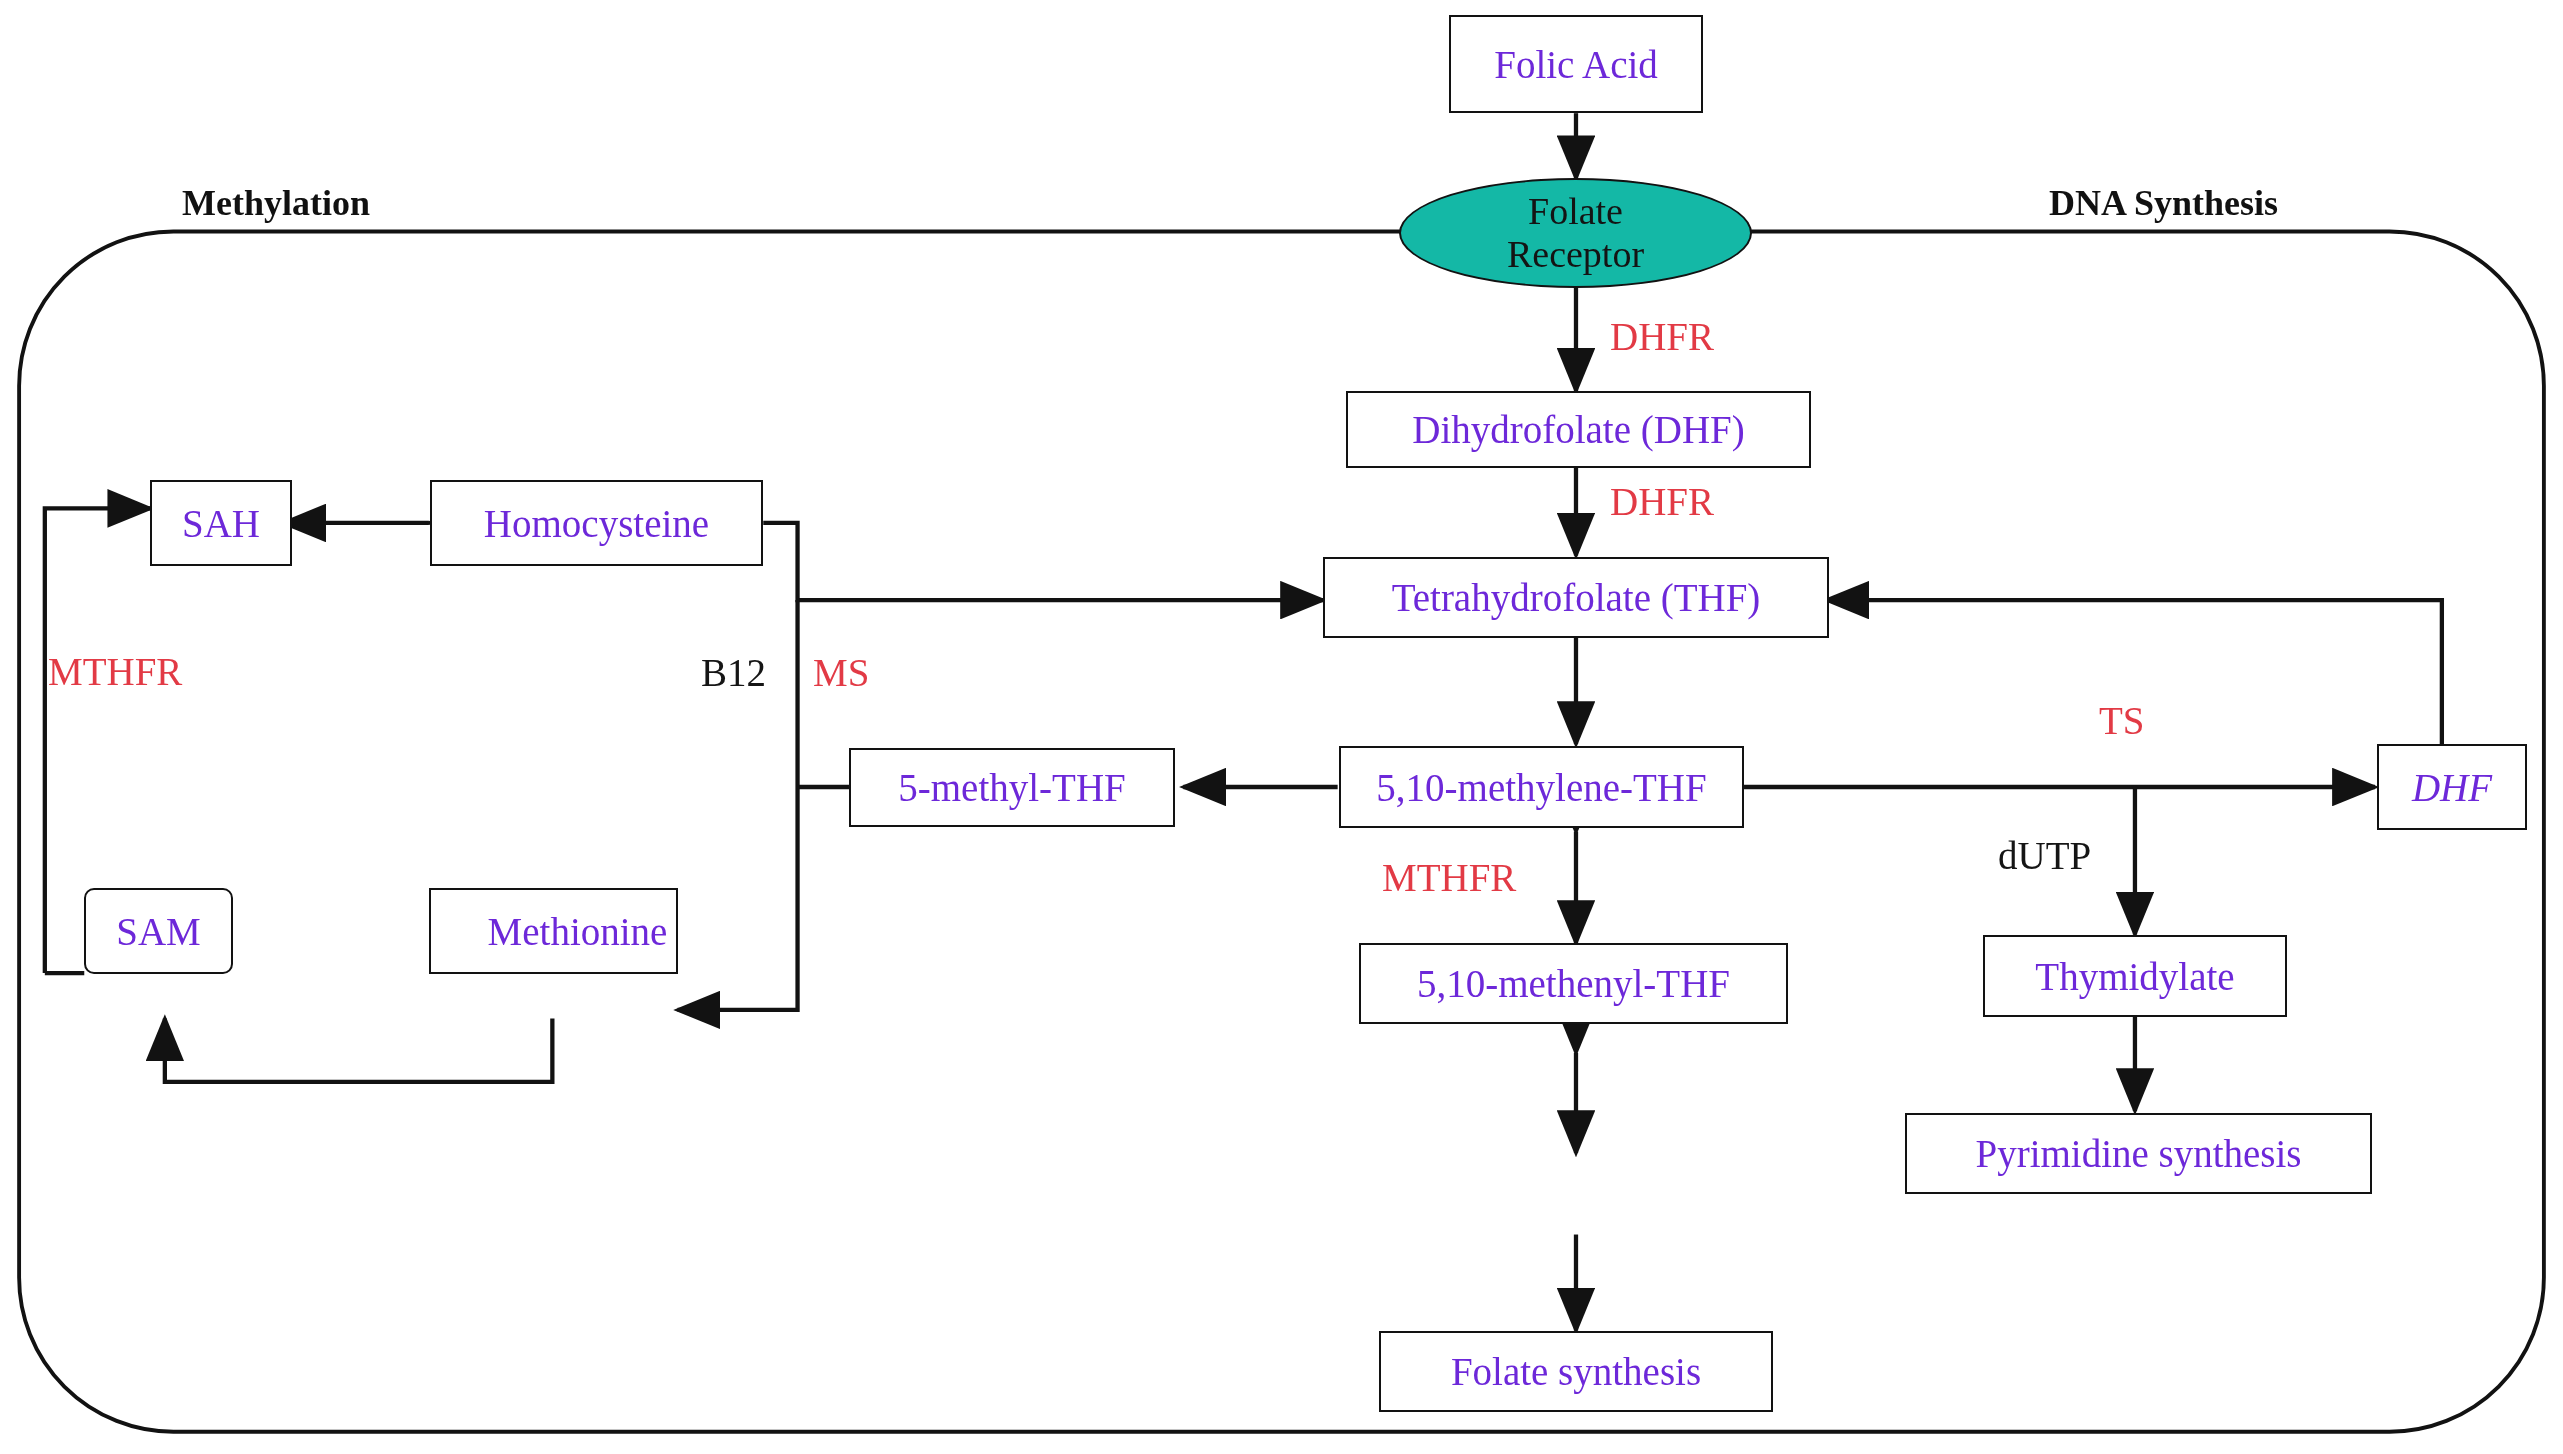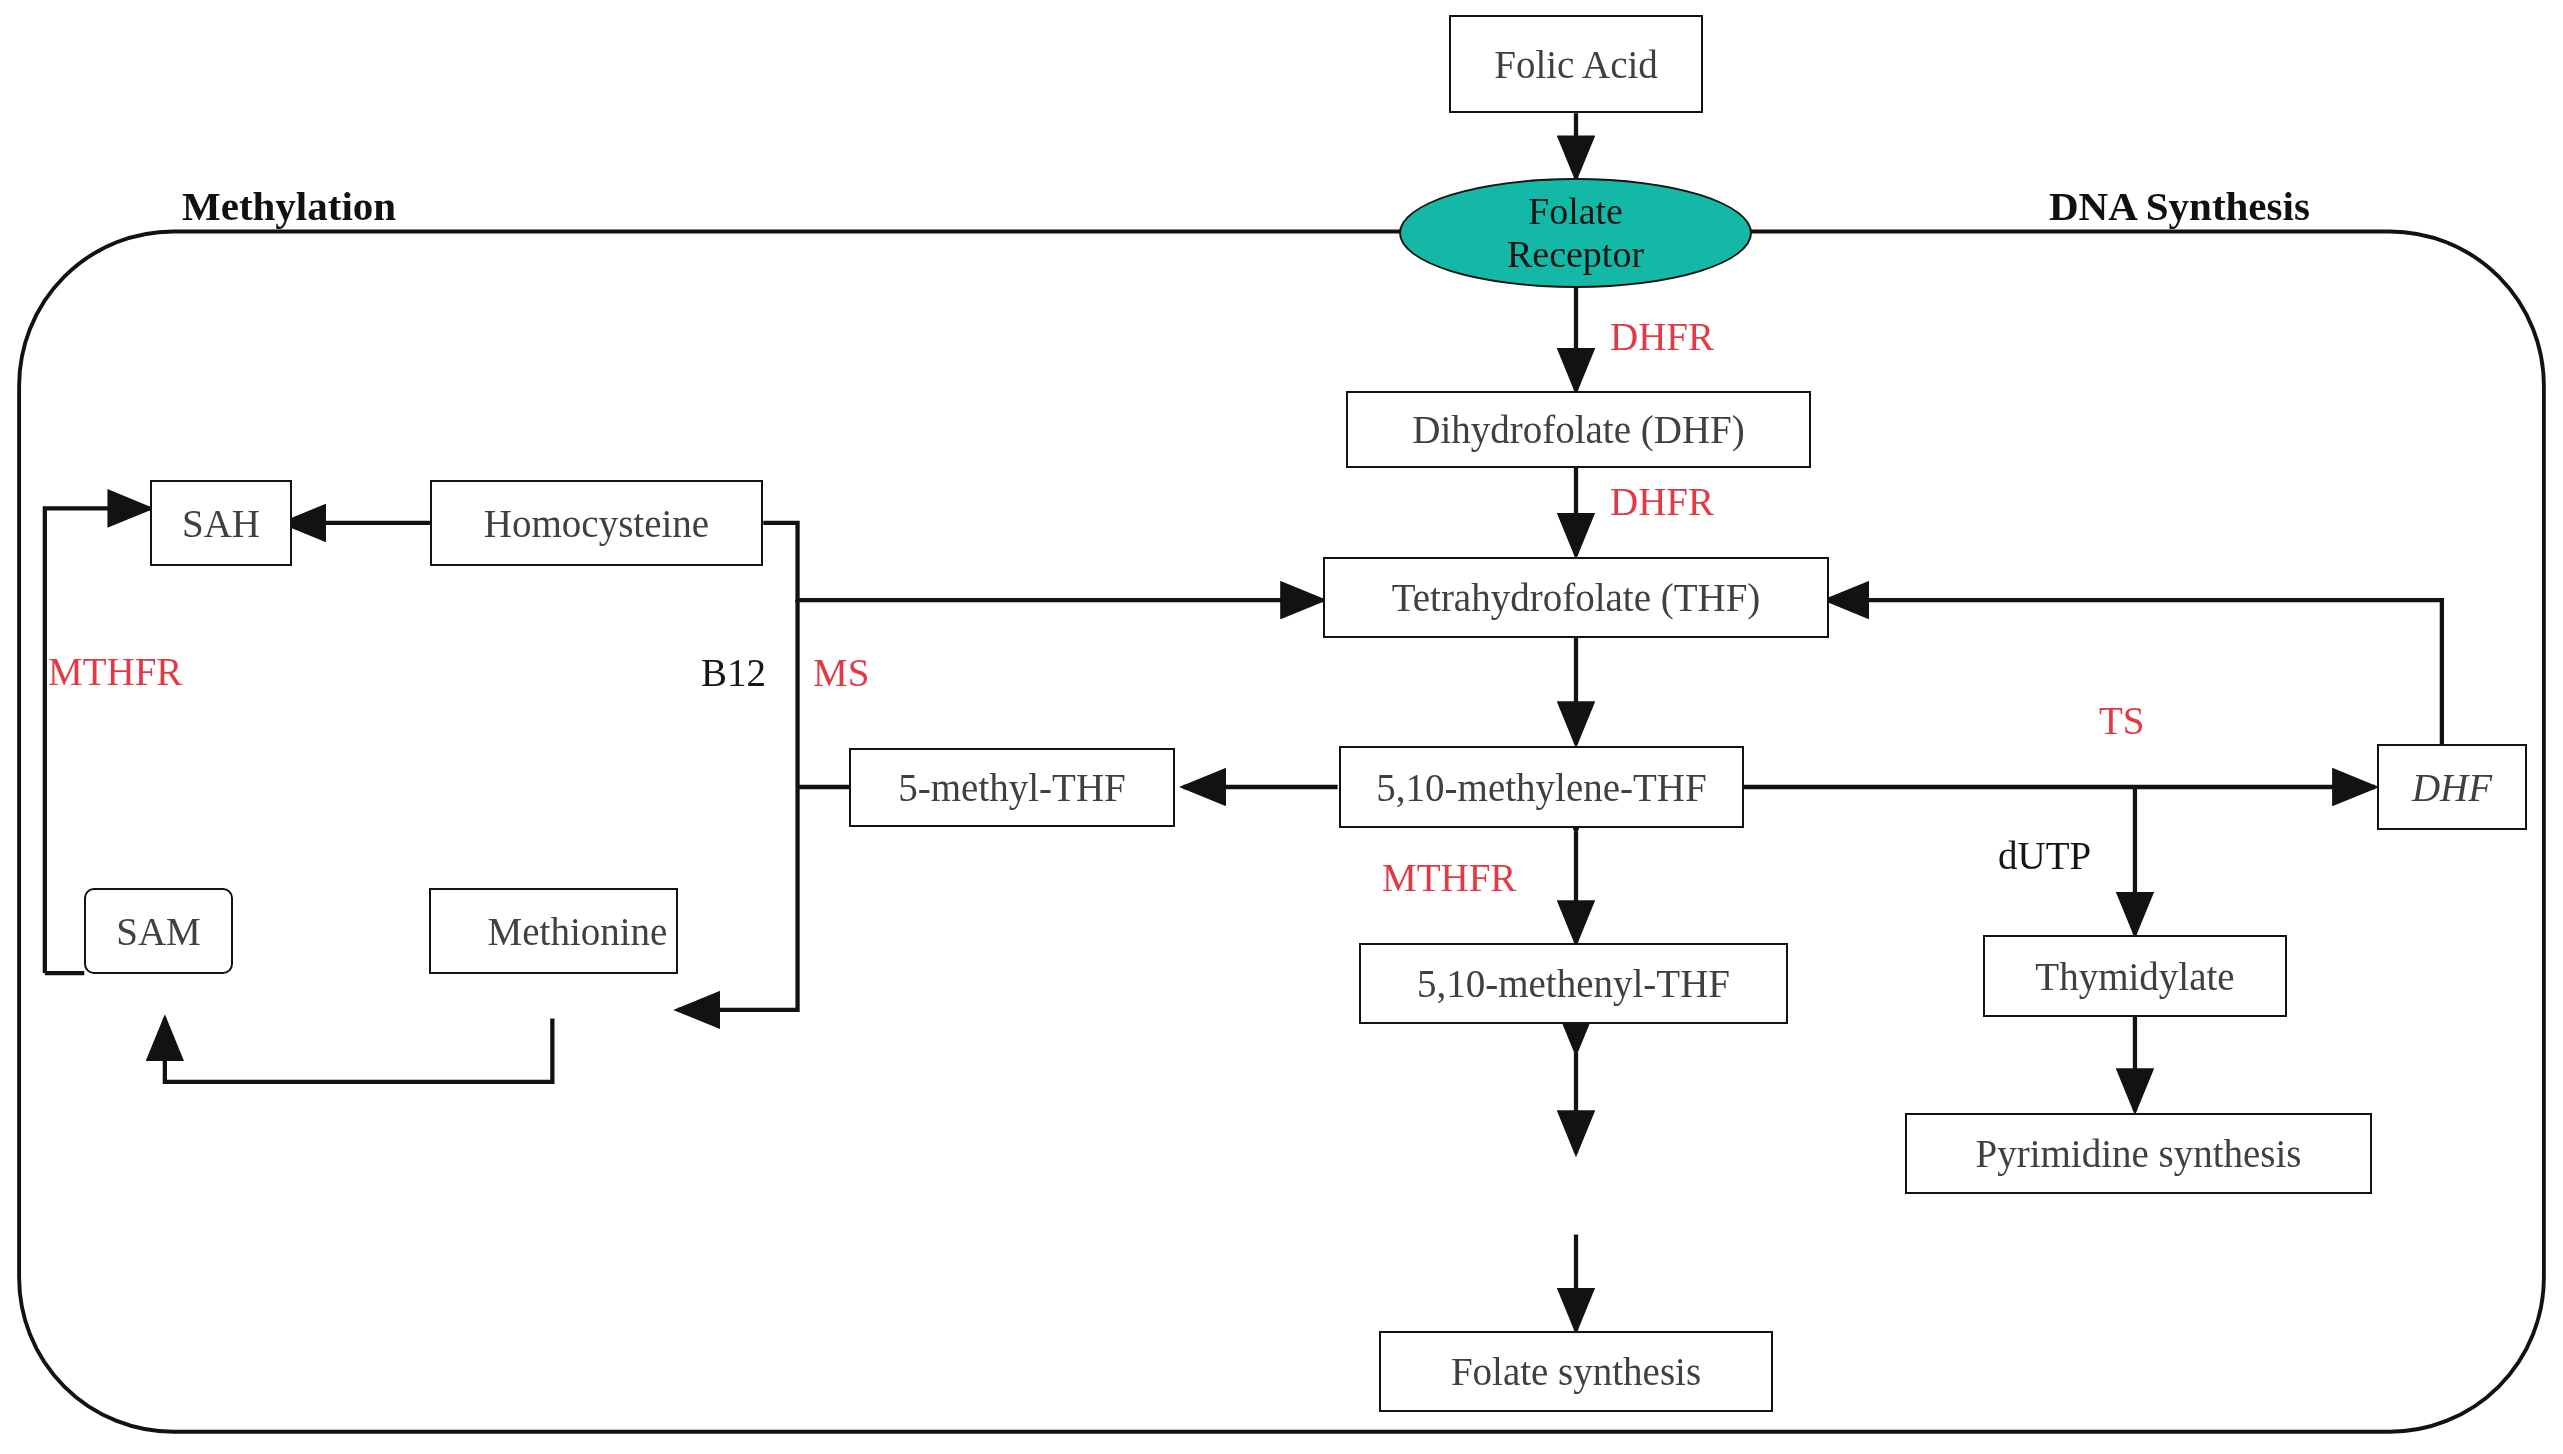--- a/index.html
+++ b/index.html
@@ -4,33 +4,33 @@
 <style>
   html,body{margin:0;padding:0;background:#ffffff;}
   body{font-family:"Liberation Serif", serif;}
   #stage{position:relative;width:2563px;height:1454px;background:#fff;overflow:hidden;}
   #stage svg{position:absolute;left:0;top:0;width:2563px;height:1454px;}
   .nodebox{
     position:absolute;box-sizing:border-box;
     border:2.6px solid #121212;background:#fff;
     display:flex;align-items:center;justify-content:center;
     font-family:"Liberation Serif", serif;
-    font-size:39px;color:#404040;line-height:1;white-space:nowrap;
+    font-size:39px;color:#6d28d9;line-height:1;white-space:nowrap;
     letter-spacing:0px;
   }
   .ellipsebox{
     position:absolute;box-sizing:border-box;
     border:2.6px solid #121212;background:#14b8a6;border-radius:50%;
     display:flex;flex-direction:column;align-items:center;justify-content:center;
     font-family:"Liberation Serif", serif;
     font-size:38px;color:#141414;line-height:1.12;white-space:nowrap;
   }
   .sectionhdr{
     position:absolute;font-family:"Liberation Serif", serif;
-    font-weight:bold;font-size:41px;color:#111;white-space:nowrap;
+    font-weight:bold;font-size:36px;color:#111;white-space:nowrap;
   }
   .enzyme{
     position:absolute;font-family:"Liberation Serif", serif;
     font-size:39px;color:#E23A45;white-space:nowrap;line-height:1;
   }
   .cofactor{
     position:absolute;font-family:"Liberation Serif", serif;
     font-size:39px;color:#151515;white-space:nowrap;line-height:1;
   }
 </style>

